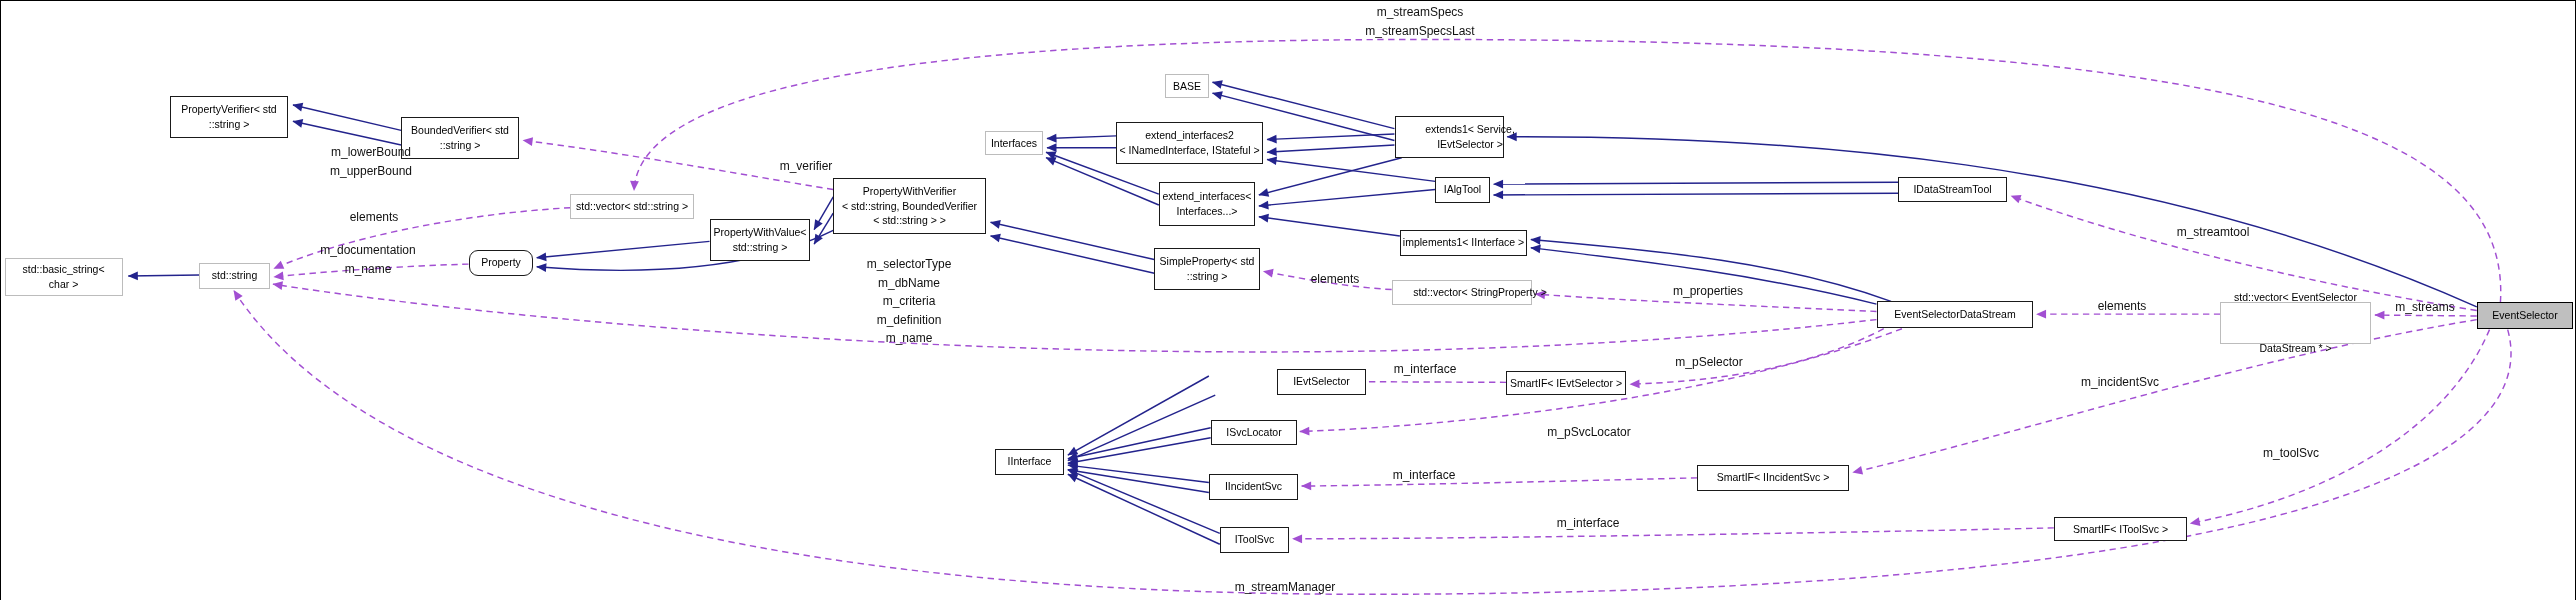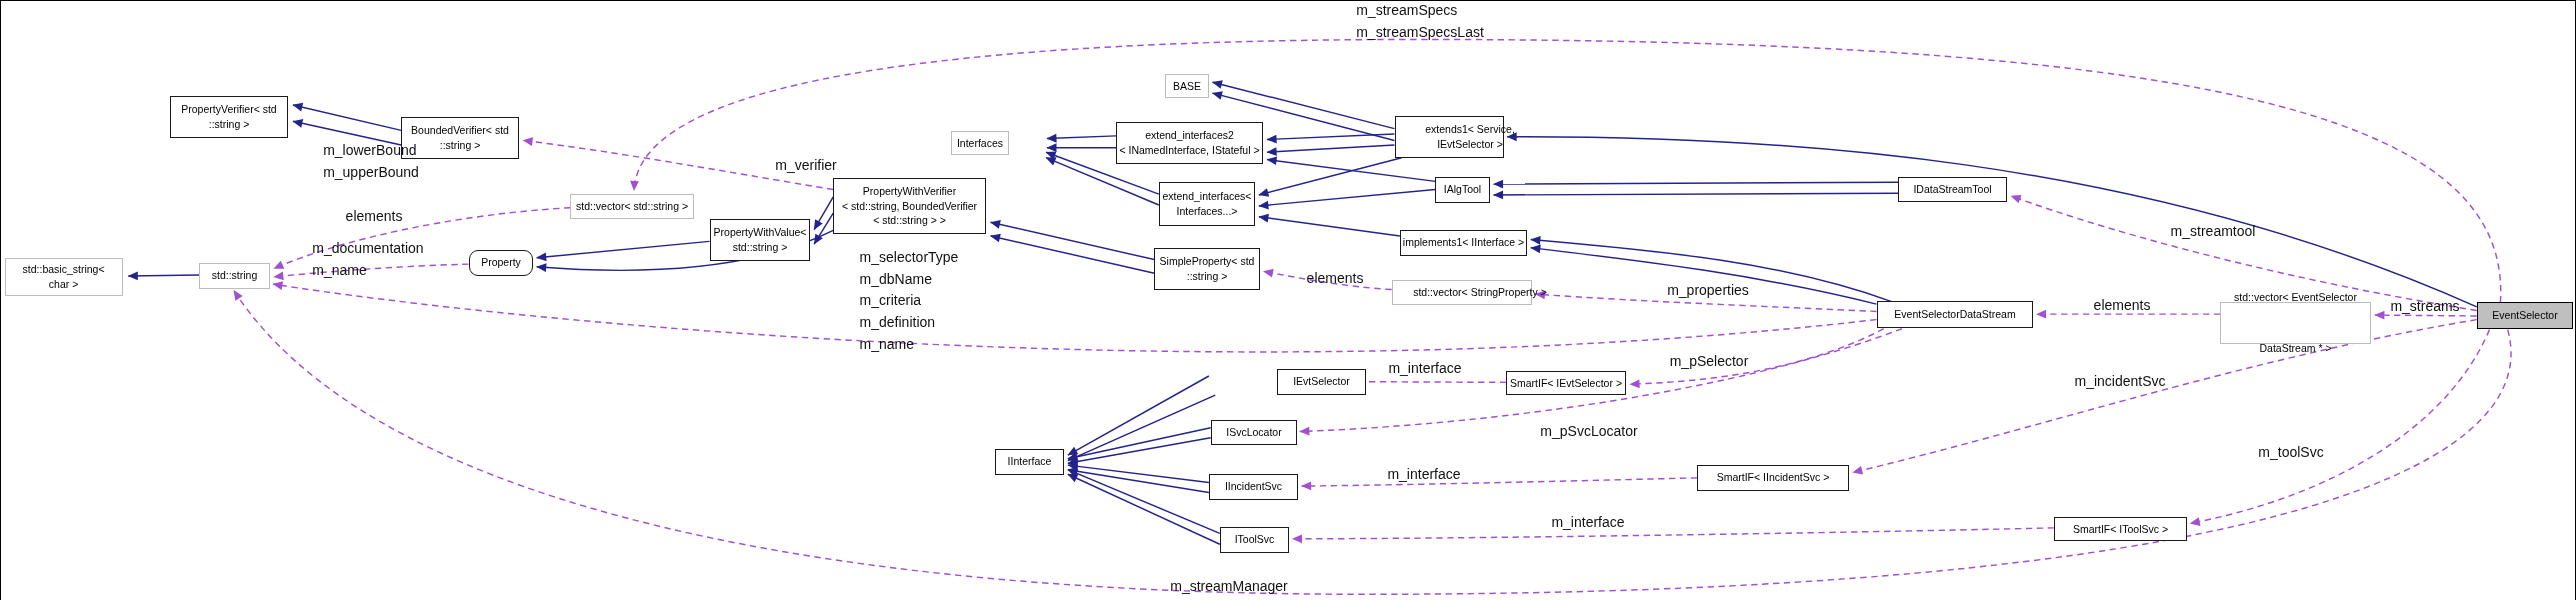--- a/index.html
+++ b/index.html
@@ -21,22 +21,22 @@
     font-size:10.5px;line-height:1.4;color:#000;
     white-space:nowrap;text-align:center;
     box-sizing:border-box;
     z-index:2;
   }
   .node.gray{border:1.3px solid #bcbcbc;}
   .node.main{background:#bfbfbf;border:1.8px solid #000;}
   .edge-label{
     position:absolute;
     transform:translate(-50%,-50%);
-    font-size:14px;line-height:1.55;color:#111;
-    text-align:left;white-space:nowrap;
+    font-size:12px;line-height:1.55;color:#111;
+    text-align:center;white-space:nowrap;
     z-index:3;
   }
 </style>
 </head>
 <body>
 
 <div id="canvas">
   <svg id="edges" xmlns="http://www.w3.org/2000/svg" viewBox="0 0 2830 658" width="2574" height="599">
     <defs>
       <marker id="arrow-inherit" viewBox="0 0 10 10" refX="9.5" refY="5" markerWidth="13" markerHeight="11" orient="auto" markerUnits="userSpaceOnUse">
@@ -126,21 +126,21 @@
     </div>
     <div class="node " style="left: 832px; top: 177px; width: 153px; height: 56px;">
       <div>PropertyWithVerifier</div>
       <div>&lt; std::string, BoundedVerifier</div>
       <div>&lt; std::string &gt; &gt;</div>
     </div>
     <div class="node " style="left: 1153px; top: 247px; width: 106px; height: 42px;">
       <div>SimpleProperty&lt; std</div>
       <div>::string &gt;</div>
     </div>
-    <div class="node gray" style="left: 950px; top: 130px; width: 58px; height: 24px;">
+    <div class="node gray" style="left: 984px; top: 130px; width: 58px; height: 24px;">
       <div>Interfaces</div>
     </div>
     <div class="node " style="left: 1115px; top: 121px; width: 147px; height: 42px;">
       <div>extend_interfaces2</div>
       <div>&lt; INamedInterface, IStateful &gt;</div>
     </div>
     <div class="node gray" style="left: 1164px; top: 73px; width: 44px; height: 24px;">
       <div>BASE</div>
     </div>
     <div class="node " style="left: 1394px; top: 115px; width: 109px; height: 42px; padding-left: 41px;">
@@ -251,17 +251,17 @@
     </div>
     <div class="edge-label" style="left: 2212px; top: 231px;">
       <div>m_streamtool</div>
     </div>
     <div class="edge-label" style="left: 2424px; top: 306px;">
       <div>m_streams</div>
     </div>
     <div class="edge-label" style="left: 2121px; top: 305px;">
       <div>elements</div>
     </div>
-    <div class="edge-label" style="left: 1228px; top: 586px;">
+    <div class="edge-label" style="left: 1284px; top: 586px;">
       <div>m_streamManager</div>
     </div>
   </div>
 
 
 </body></html>

